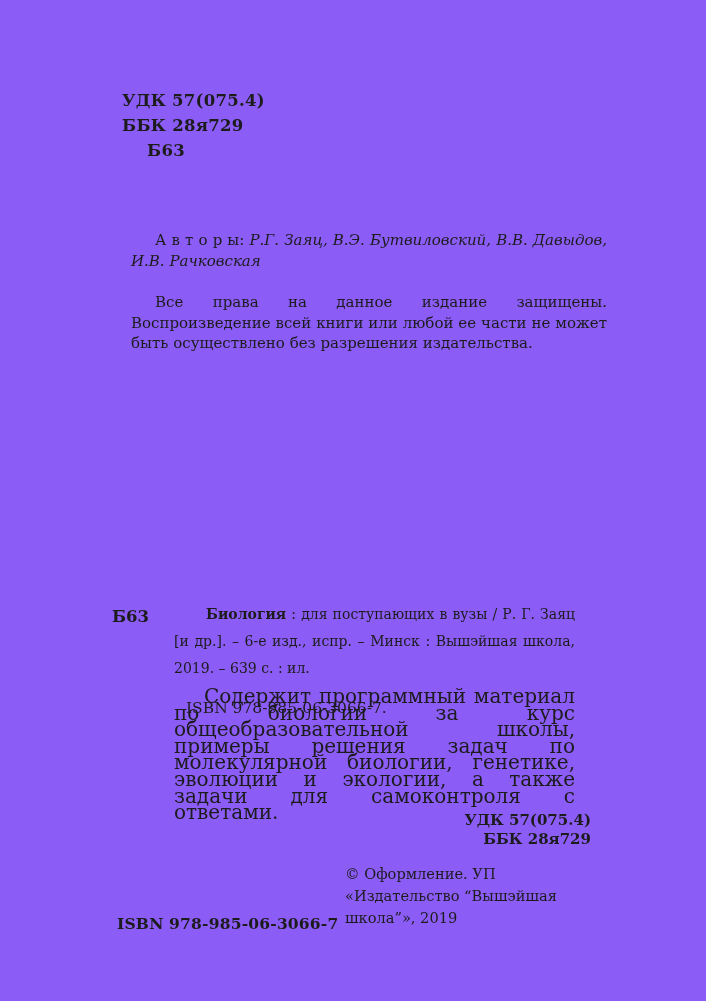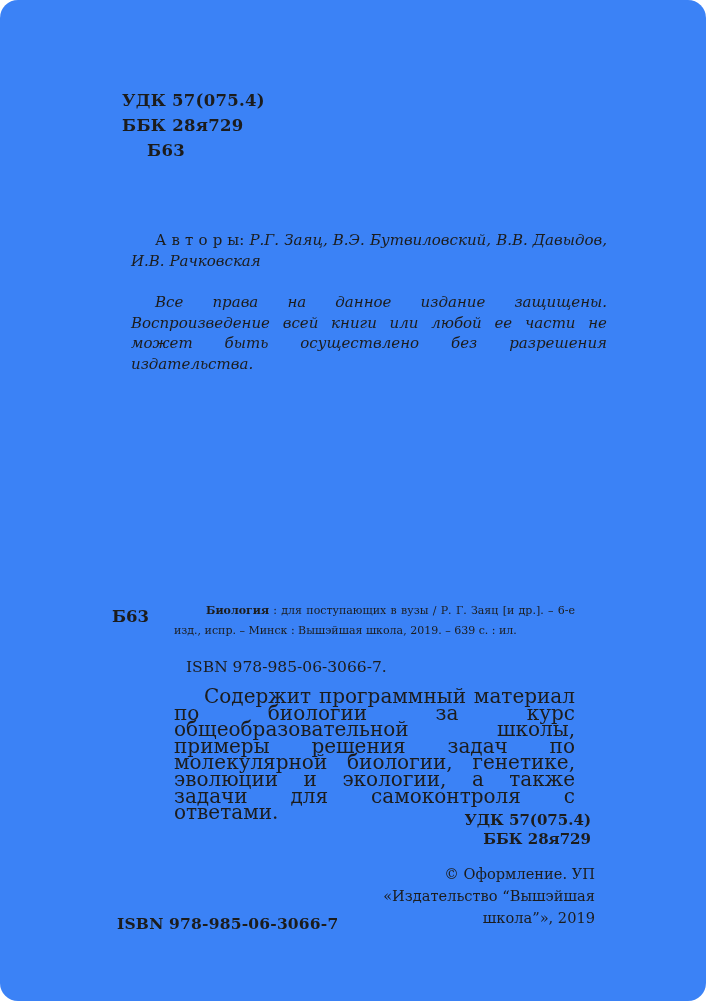--- a/index.html
+++ b/index.html
@@ -1,23 +1,22 @@
 <!DOCTYPE html>
 <html><head>
 <meta charset="utf-8">
 <style>
   html, body { margin:0; padding:0; background:#ffffff; }
   .page {
     position:relative;
     width:706px; height:1001px;
-    background:#3b82f6;
+    background:#8b5cf6;
     font-family:"DejaVu Serif", serif;
     color:#1c1c1c;
     overflow:hidden;
-    border-radius:18px;
   }
   .abs { position:absolute; }
   p { margin:16px; }
 
   
   .top-class {
     left:122px; top:88px;
     font-size:16.5px; line-height:25px;
     font-weight:bold;
     letter-spacing:0.3px;
@@ -30,31 +29,30 @@
     font-size:15px; line-height:21px;
     text-align:justify; text-indent:24px;
   }
   .authors .names { font-style:italic; }
 
   
   .rights {
     left:115px; top:276px; width:476px;
     font-size:15px; line-height:20.5px;
     text-align:justify; text-indent:24px;
-    font-style:italic;
   }
 
   
   .entry-sign {
     left:112px; top:607px;
     font-size:16.5px; font-weight:bold;
   }
   .entry-wrap { left:158px; top:585px; width:433px; }
   .entry {
-    font-size:11px; line-height:20px;
+    font-size:14px; line-height:27px;
     text-align:justify; text-indent:32px;
   }
   .entry .title { font-weight:bold; }
   .entry-isbn {
     font-size:15.5px; line-height:21.4px;
     padding-left:28px;
   }
 
   
   .annotation { left:158px; top:672px; width:433px; }
@@ -73,21 +71,21 @@
 
   
   .footer-isbn {
     left:117px; top:866px;
     font-size:15.5px; font-weight:bold;
     letter-spacing:0.2px;
     margin-top:48px;
   }
   .footer-copyright {
     left:345px; top:863px; width:250px;
-    text-align:right;
+    text-align:left;
     font-size:14.6px; line-height:22px;
   }
 </style>
 </head>
 <body>
 
 <div class="page">
 
   <div class="abs top-class">
     <div>УДК 57(075.4)</div>

